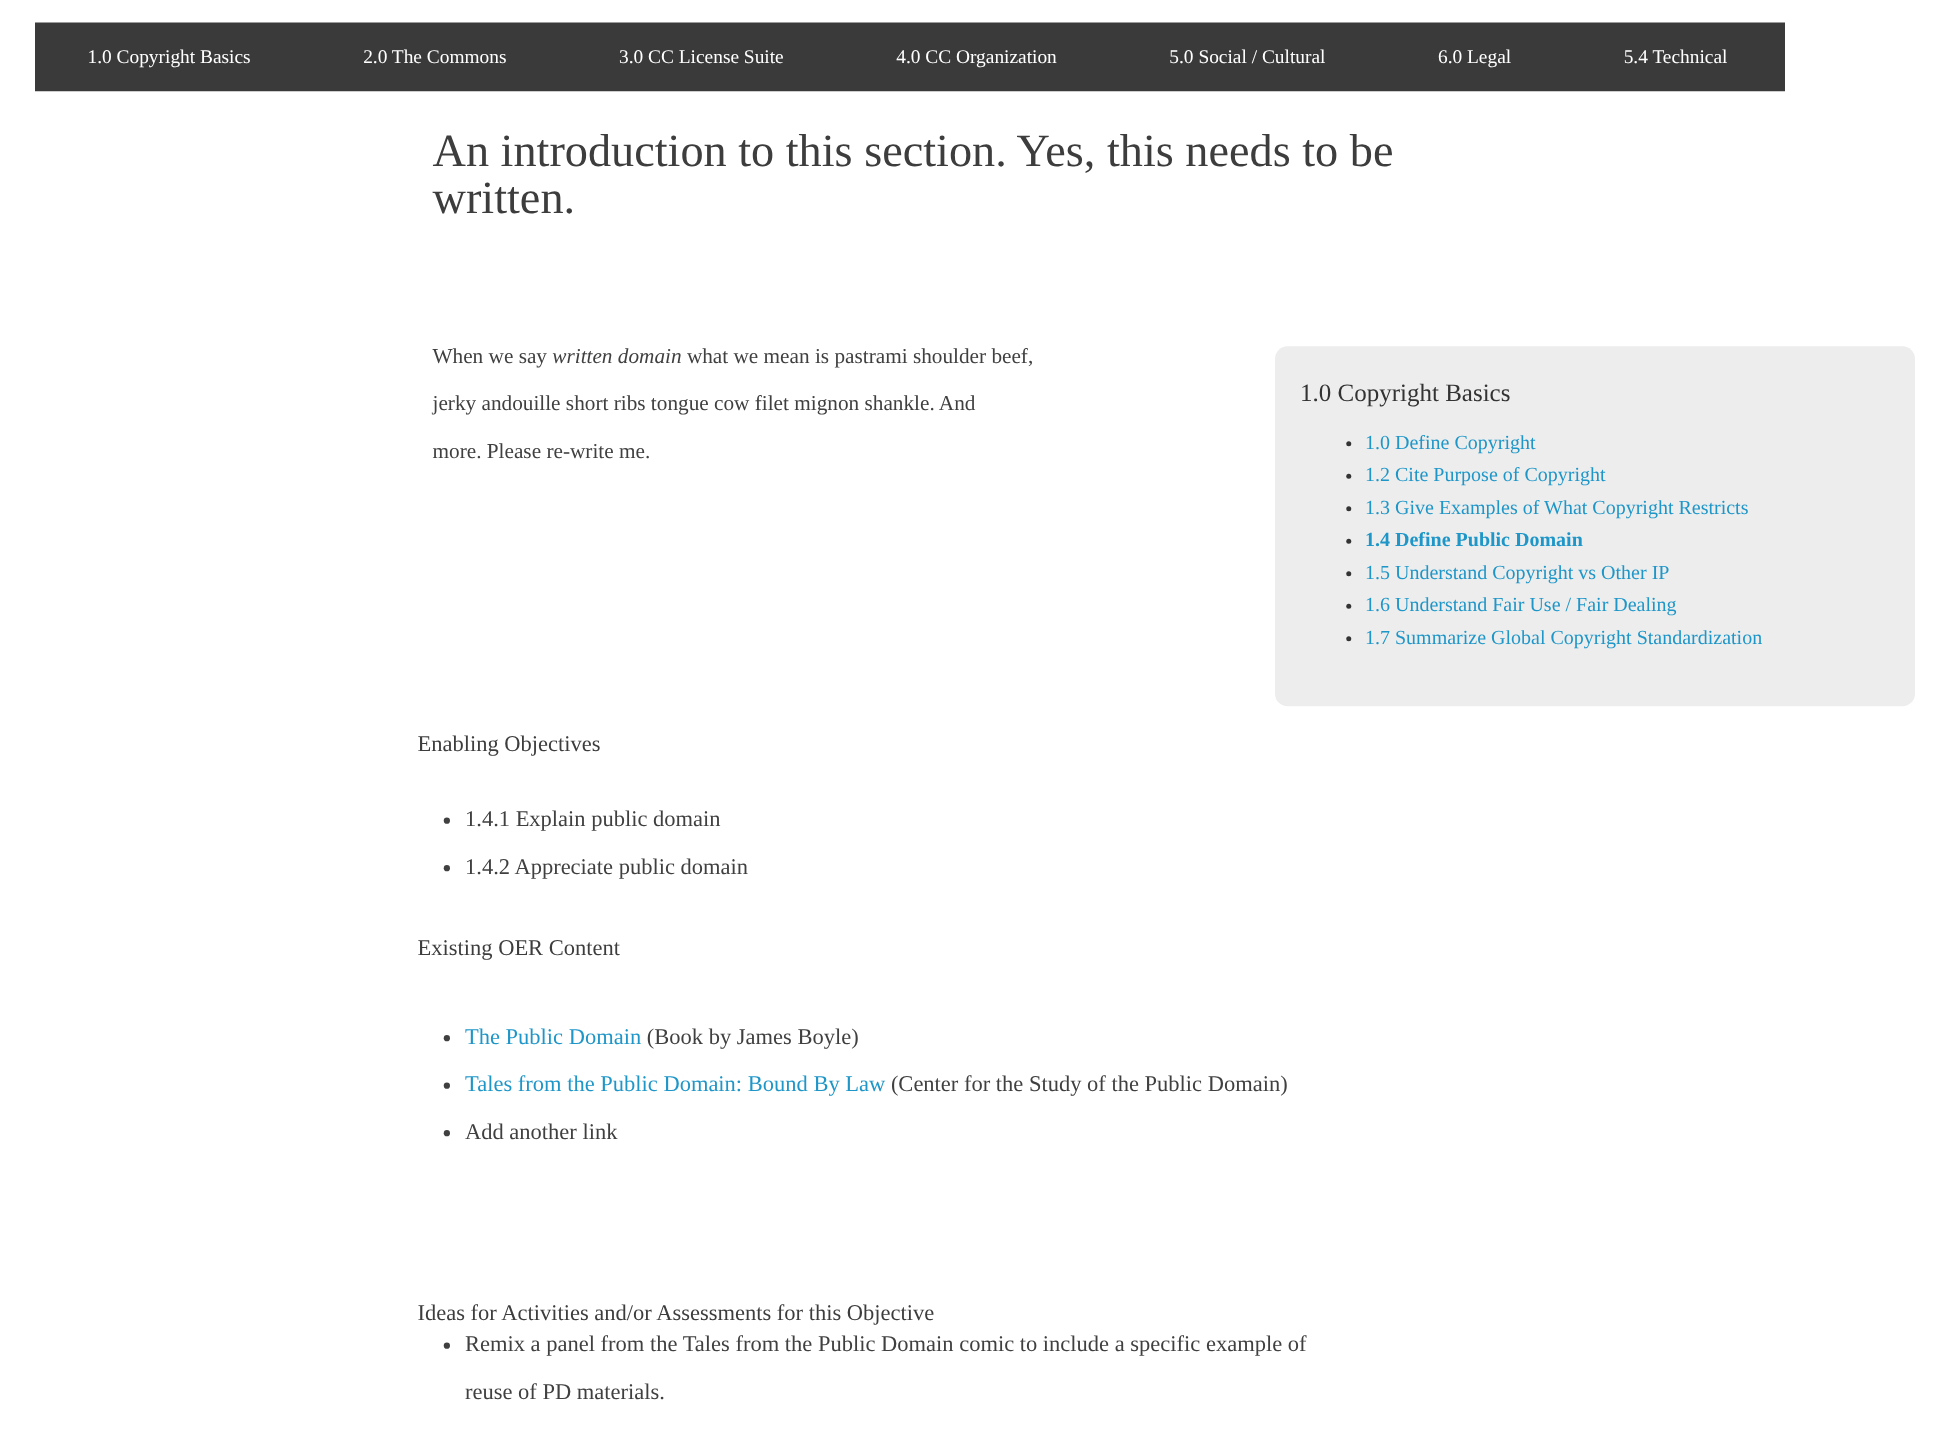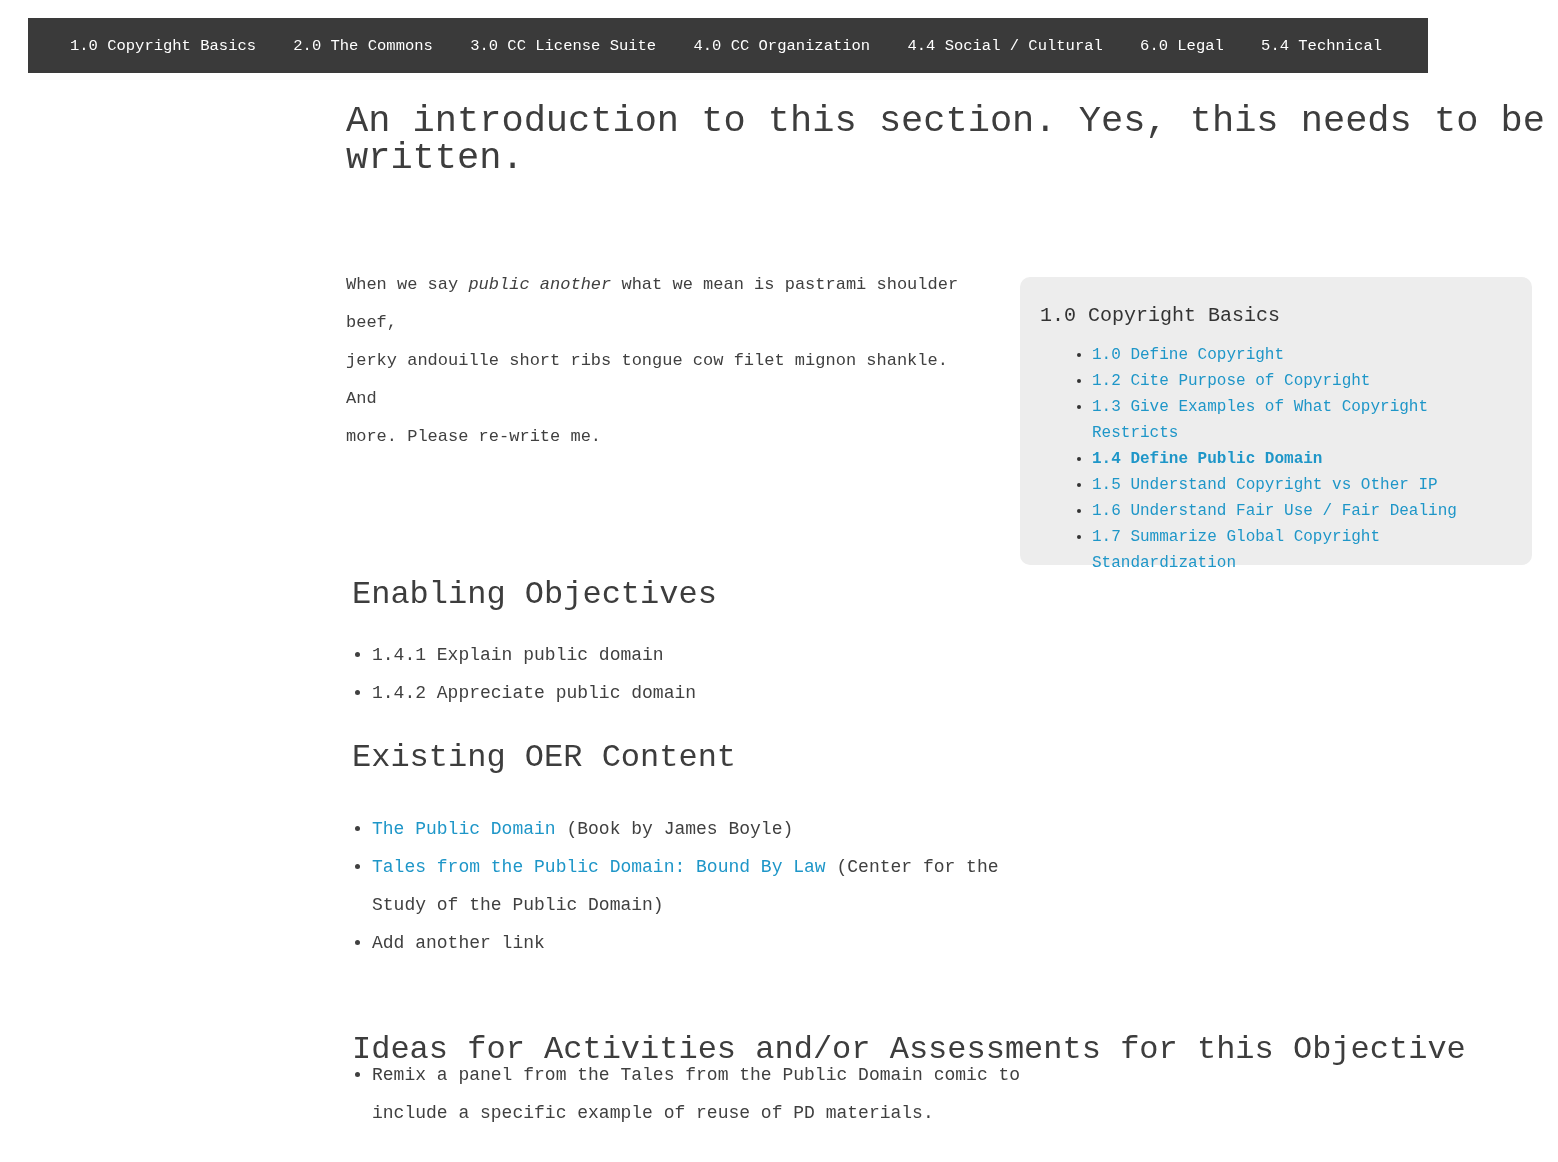--- a/index.html
+++ b/index.html
@@ -8,21 +8,21 @@
     --box-bg:#ededed;
     --heading:#3d3d3d;
     --body:#404040;
   }
   *{margin:0;padding:0;box-sizing:border-box;}
   html,body{background:#fff;}
   .page{
     position:relative;
     width:1558px;height:1162px;
     background:#fff;overflow:hidden;
-    font-family:Liberation Mono, monospace;
+    font-family:Liberation Serif, serif;
     color:var(--body);
   }
   
   .topnav{
     position:absolute;left:28px;top:18px;width:1400px;height:55px;
     background:var(--nav-bg);
     display:flex;align-items:center;justify-content:space-between;
     padding:0 46px 0 42px;
   }
   .nav-item{
@@ -55,22 +55,22 @@
   }
   .toc-list li{
     line-height:26px;font-size:16px;color:#333333;
   }
   .toc-list a{
     color:var(--link);text-decoration:none;cursor:pointer;
   }
   .toc-list li.current a{font-weight:700;}
   
   .section-title{
-    position:absolute;left:352px;
-    font-size:32px;font-weight:400;color:var(--heading);line-height:30px;
+    position:absolute;left:334px;
+    font-size:18px;font-weight:400;color:var(--heading);line-height:30px;
   }
   #h-enabling{top:580px;}
   #h-oer{top:743px;}
   #h-ideas{top:993px;margin-top:42px;}
   
   .objlist{
     position:absolute;left:346px;
     padding-left:26px;margin:0;list-style:disc;
     font-size:18px;color:var(--body);
   }
@@ -83,32 +83,32 @@
 </head>
 <body>
 
 <div class="page">
 
   <nav class="topnav">
     <a class="nav-item">1.0 Copyright Basics</a>
     <a class="nav-item">2.0 The Commons</a>
     <a class="nav-item">3.0 CC License Suite</a>
     <a class="nav-item">4.0 CC Organization</a>
-    <a class="nav-item">4.4 Social / Cultural</a>
+    <a class="nav-item">5.0 Social / Cultural</a>
     <a class="nav-item">6.0 Legal</a>
     <a class="nav-item">5.4 Technical</a>
   </nav>
 
   <h1 class="page-title">
     <span class="line">An introduction to this section. Yes, this needs to be</span>
     <span class="line">written.</span>
   </h1>
 
   <div class="intro">
-    <div class="pline"><span>When we say </span><em>public another</em><span> what we mean is pastrami shoulder beef,</span></div>
+    <div class="pline"><span>When we say </span><em>written domain</em><span> what we mean is pastrami shoulder beef,</span></div>
     <div class="pline">jerky andouille short ribs tongue cow filet mignon shankle. And</div>
     <div class="pline">more. Please re-write me.</div>
   </div>
 
   <aside class="toc-box">
     <div class="toc-title">1.0 Copyright Basics</div>
     <ul class="toc-list">
       <li><a>1.0 Define Copyright</a></li>
       <li><a>1.2 Cite Purpose of Copyright</a></li>
       <li><a>1.3 Give Examples of What Copyright Restricts</a></li>

